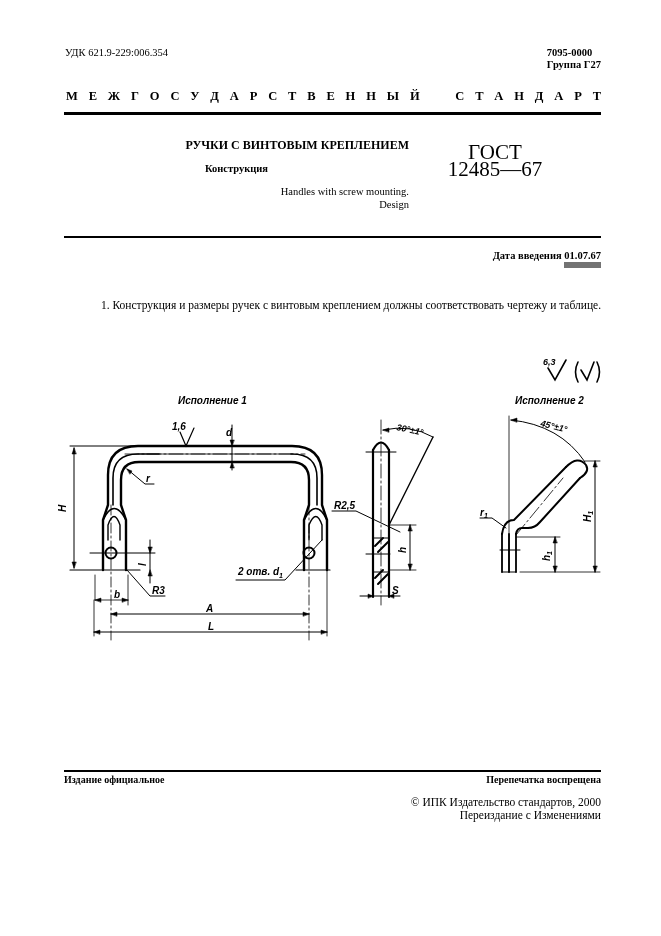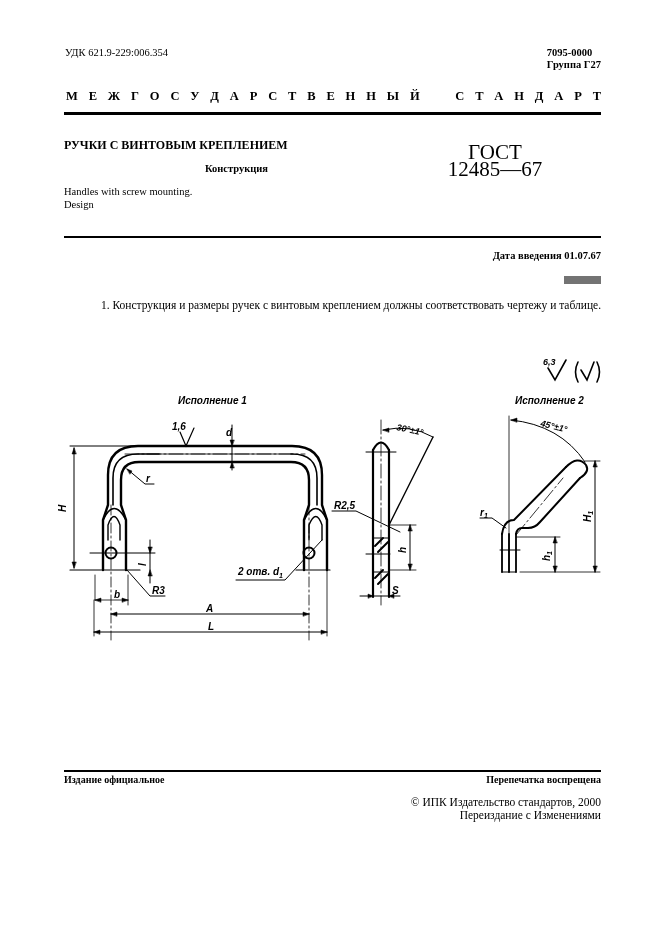--- a/index.html
+++ b/index.html
@@ -5,27 +5,27 @@
   html, body { margin:0; padding:0; background:#ffffff; }
   body { width:661px; height:936px; position:relative; overflow:hidden;
          font-family:"Liberation Serif", "DejaVu Serif", serif; color:#000; }
   .abs { position:absolute; }
   .udk { left:65px; top:47px; font-size:10.5px; font-weight:normal; }
   .code { right:60px; top:47px; font-size:10.5px; font-weight:bold; line-height:12px; }
   .interstd { left:66px; top:89px; width:535px; font-size:12.5px; font-weight:bold;
               display:flex; justify-content:space-between; letter-spacing:0; }
   .interstd span { display:inline-block; }
   .rule1 { left:64px; top:112px; width:537px; height:3px; background:#000; }
-  .title-ru { left:64px; top:138px; width:345px; text-align:left; font-size:12px; font-weight:bold; }
+  .title-ru { left:64px; top:138px; width:345px; text-align:right; font-size:12px; font-weight:bold; }
   .subtitle-ru { left:64px; top:163px; width:345px; text-align:center; font-size:10.5px; font-weight:bold; }
-  .title-en { left:64px; top:185px; width:345px; text-align:left; font-size:10.5px; line-height:13px; }
+  .title-en { left:64px; top:185px; width:345px; text-align:right; font-size:10.5px; line-height:13px; }
   .gost { left:440px; top:144px; width:110px; text-align:center; font-size:21px; font-weight:normal; line-height:17px; }
   .rule2 { left:64px; top:236px; width:537px; height:2px; background:#000; }
   .date { right:60px; top:250px; font-size:10.5px; font-weight:bold; }
-  .date .val { border-bottom:8px solid #737373; padding-bottom:15px; }
+  .date .val { border-bottom:6px solid #737373; padding-bottom:1px; }
   .para { left:76px; top:298px; width:537px; font-size:11.5px; line-height:14px; text-align:justify; text-indent:25px; }
   .rule3 { left:64px; top:770px; width:537px; height:2px; background:#000; }
   .footer-l { left:64px; top:774px; font-size:10px; font-weight:bold; }
   .footer-r { right:60px; top:774px; font-size:10px; font-weight:bold; }
   .copy { right:60px; top:796px; font-size:11.5px; text-align:right; line-height:13px; }
   svg text { font-family:"Liberation Sans", "DejaVu Sans", sans-serif; font-style:italic; font-weight:bold; }
 </style>
 </head>
 <body>
 

